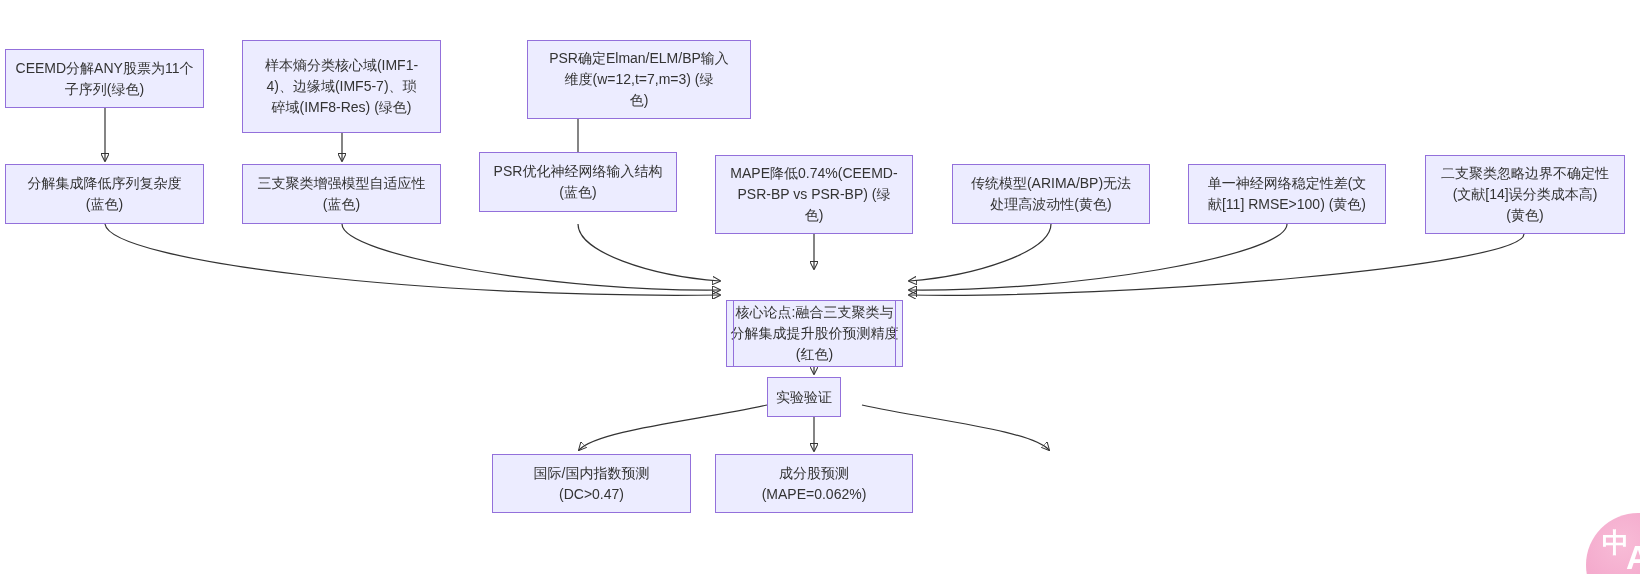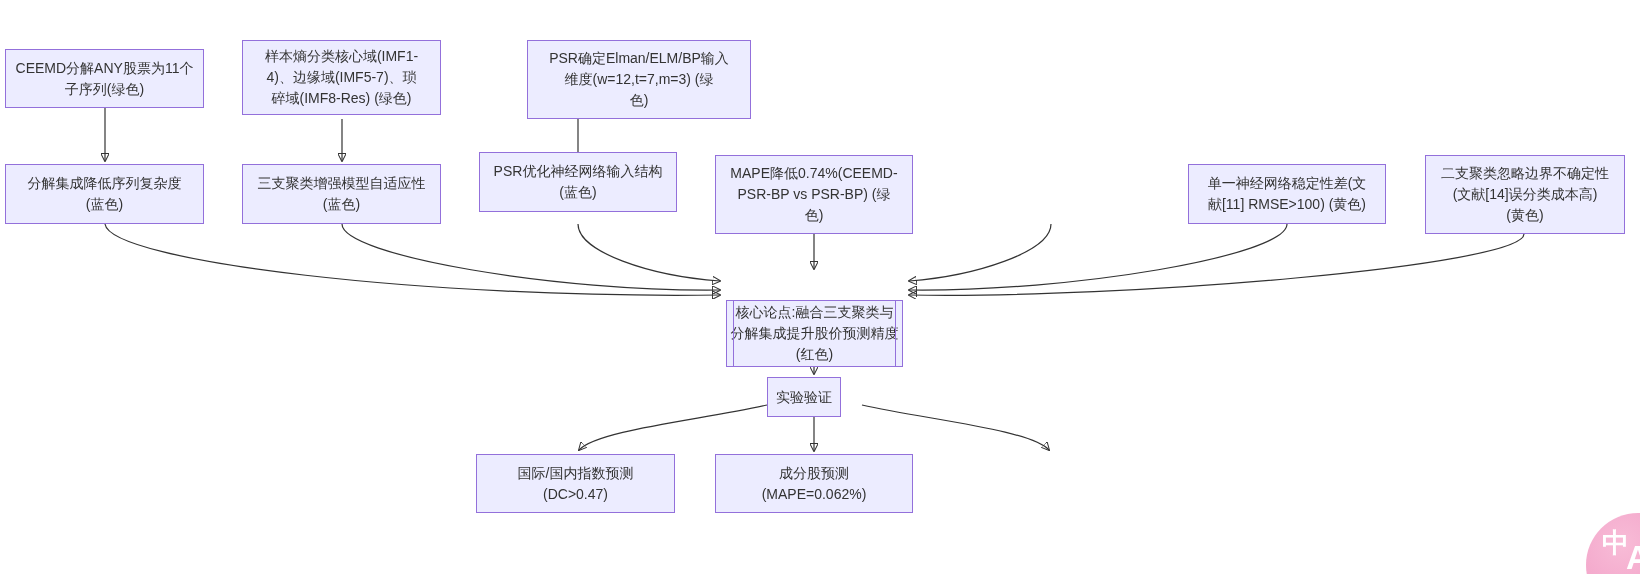--- a/index.html
+++ b/index.html
@@ -103,56 +103,58 @@
     <path d="M1524,234 C1524,266 1120,299 909,295" marker-end="url(#arrow)"></path>
     <path d="M814,339 L814,374" marker-end="url(#arrow)"></path>
     <path d="M767,405 C700,420 597,430 579,450" marker-end="url(#arrow)"></path>
     <path d="M814,417 L814,451" marker-end="url(#arrow)"></path>
     <path d="M862,405 C930,420 1031,430 1049,450" marker-end="url(#arrow)"></path>
   </svg>
 
   <div class="node" style="left:5px; top:49px; width:199px; height:59px;">CEEMD分解ANY股票为11个
 子序列(绿色)</div>
 
-  <div class="node" style="left:242px; top:40px; width:199px; height:75px;">样本熵分类核心域(IMF1-
+  <div class="node" style="left:242px; top:40px; width:199px; height:93px;">样本熵分类核心域(IMF1-
 4)、边缘域(IMF5-7)、琐
 碎域(IMF8-Res) (绿色)</div>
 
   <div class="node" style="left:479px; top:40px; width:224px; height:79px;margin-left:48px;">PSR确定Elman/ELM/BP输入
 维度(w=12,t=7,m=3) (绿
 色)</div>
 
   <div class="node" style="left:5px; top:164px; width:199px; height:60px;">分解集成降低序列复杂度
 (蓝色)</div>
 
   <div class="node" style="left:242px; top:164px; width:199px; height:60px;">三支聚类增强模型自适应性
 (蓝色)</div>
 
   <div class="node" style="left:479px; top:152px; width:198px; height:60px;">PSR优化神经网络输入结构
 (蓝色)</div>
 
   <div class="node" style="left:715px; top:155px; width:198px; height:79px;">MAPE降低0.74%(CEEMD-
 PSR-BP vs PSR-BP) (绿
 色)</div>
 
+  <div class="node" style="left:952px; top:164px; width:198px; height:60px;">传统模型(ARIMA/BP)无法
+处理高波动性(黄色)</div>
 
   <div class="node" style="left:1188px; top:164px; width:198px; height:60px;">单一神经网络稳定性差(文
 献[11] RMSE&gt;100) (黄色)</div>
 
   <div class="node" style="left:1425px; top:155px; width:200px; height:79px;">二支聚类忽略边界不确定性
 (文献[14]误分类成本高)
 (黄色)</div>
 
   <div class="node subroutine" style="left:726px; top:272px; width:177px; height:67px; padding:4px 0;margin-top:28px;">核心论点:融合三支聚类与
 分解集成提升股价预测精度
 (红色)</div>
 
   <div class="node" style="left:767px; top:377px; width:74px; height:40px;">实验验证</div>
 
-  <div class="node" style="left:476px; top:454px; width:199px; height:59px;">国际/国内指数预测
+  <div class="node" style="left:492px; top:454px; width:199px; height:59px;">国际/国内指数预测
 (DC&gt;0.47)</div>
 
   <div class="node" style="left:715px; top:454px; width:198px; height:59px;">成分股预测
 (MAPE=0.062%)</div>
 
 
   <div id="translate-badge">
     <span class="zh">中</span>
     <span class="en">A</span>
   </div>

